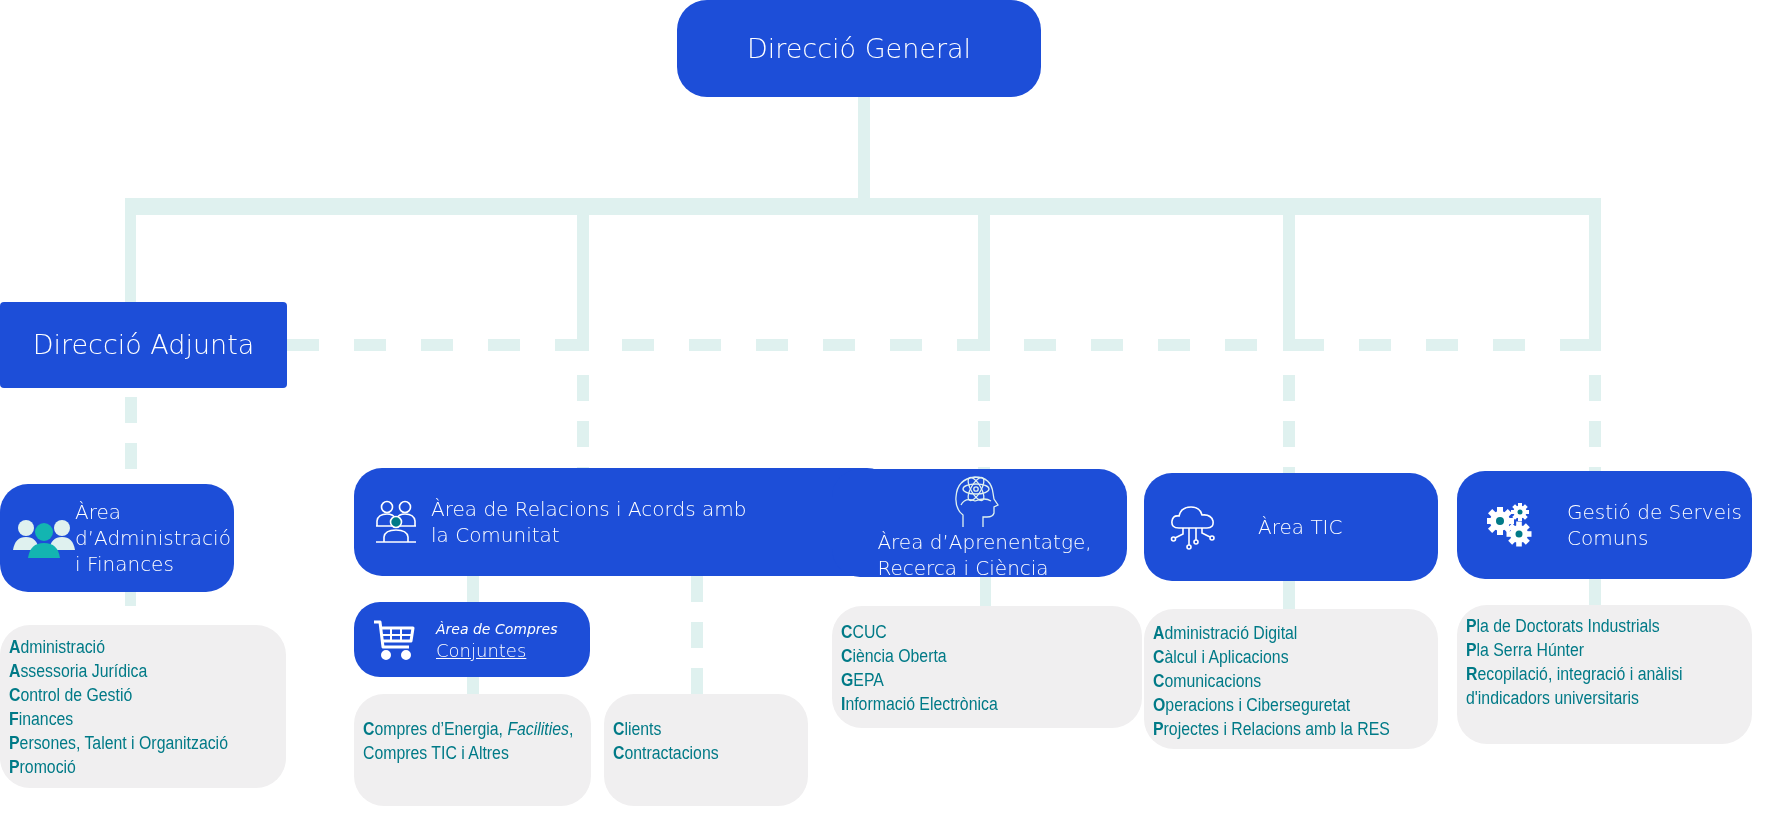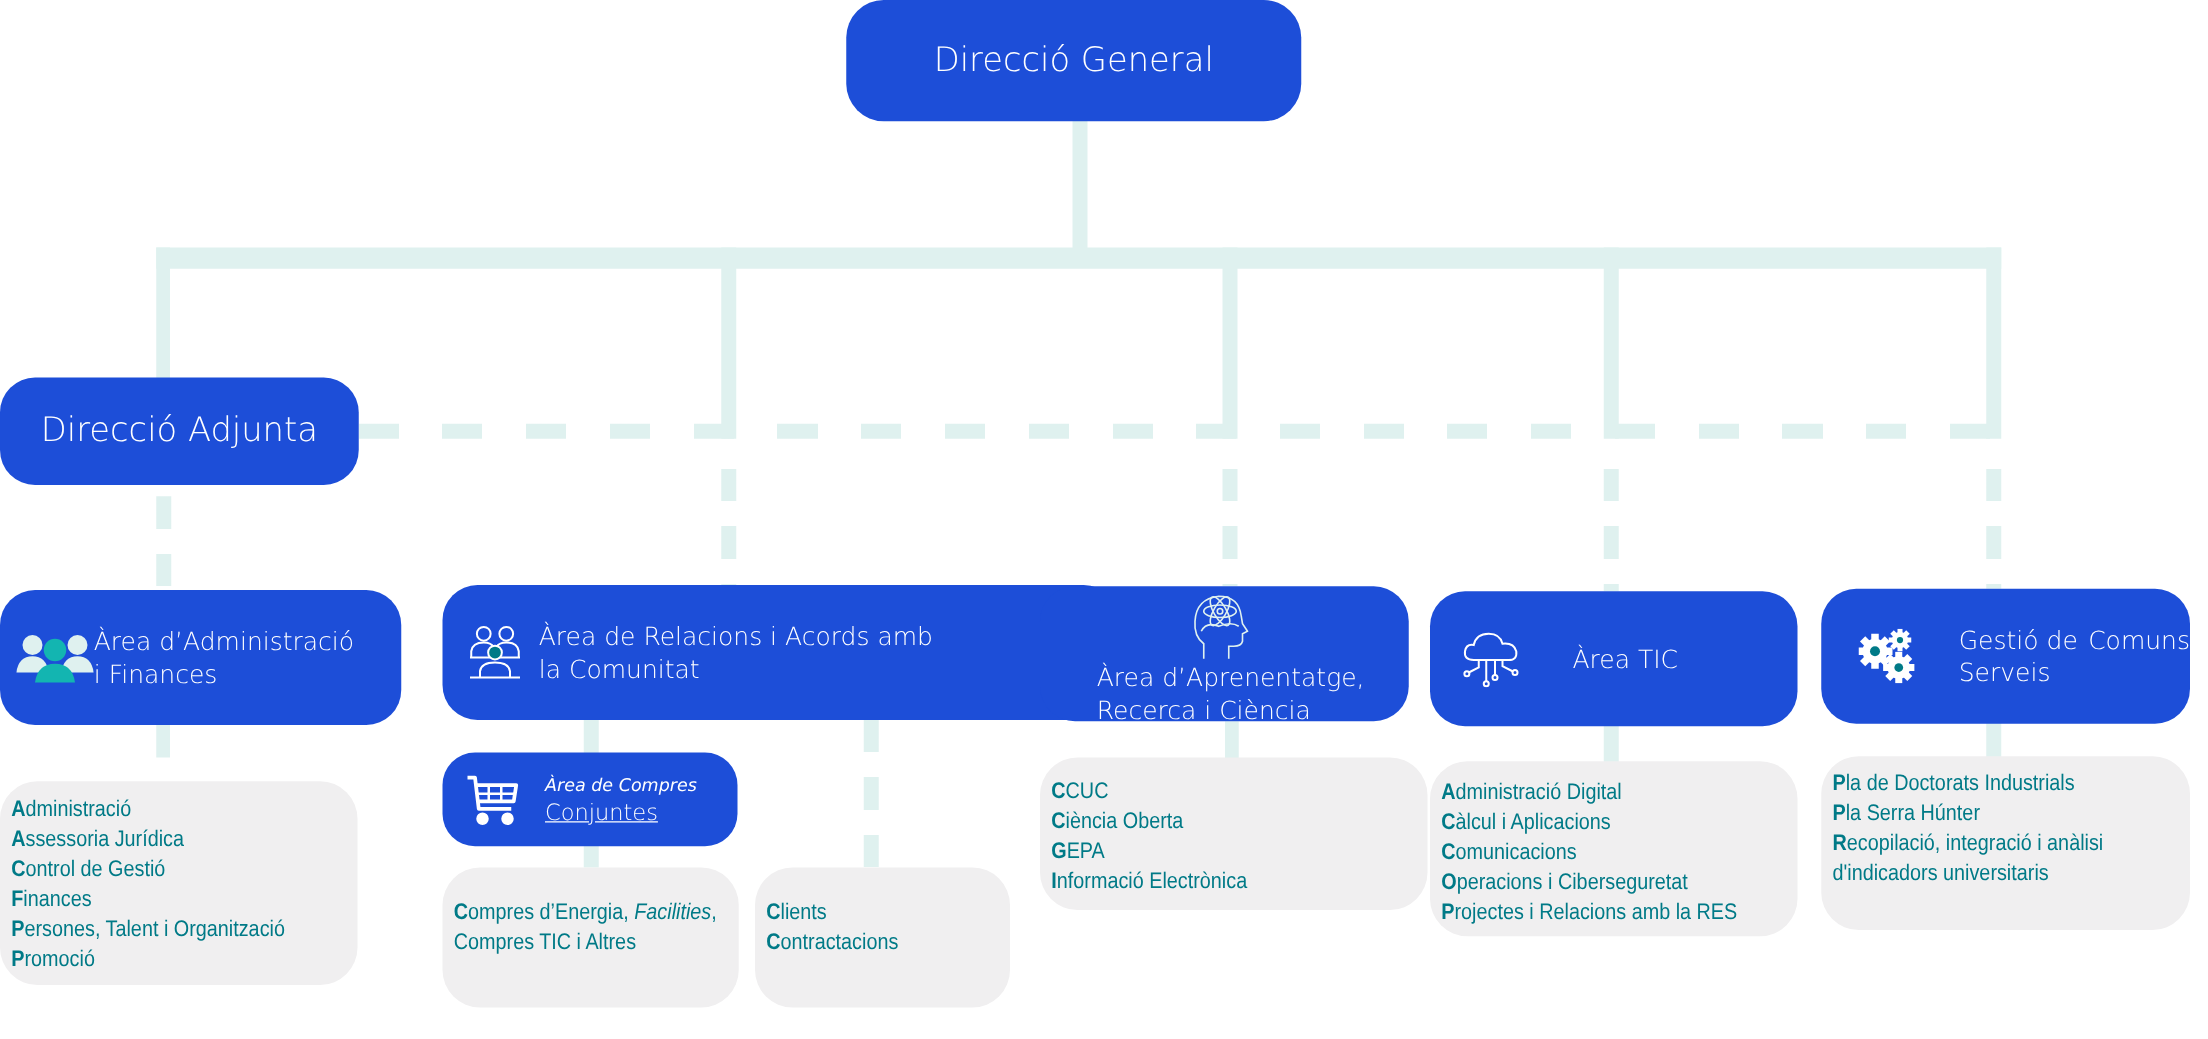--- a/index.html
+++ b/index.html
@@ -39,25 +39,25 @@
 <div class="conn" style="left:125px;top:576px;width:11px;height:30px;"></div>
 <div class="conn" style="left:467px;top:576px;width:12px;height:118px;"></div>
 <div class="conn" style="left:980px;top:577px;width:11px;height:30px;"></div>
 <div class="conn" style="left:1283px;top:580px;width:12px;height:30px;"></div>
 <div class="conn" style="left:1589px;top:578px;width:12px;height:28px;"></div>
 
 <div class="box big" style="left:677px;top:0;width:364px;height:97px;border-radius:0 0 30px 30px;border-top-left-radius:30px;border-top-right-radius:30px;">
   <span class="label">Direcció General</span>
 </div>
 
-<div class="box big" style="left:0;top:302px;width:287px;height:86px;border-radius:28px;">
+<div class="box big" style="left:0;top:302px;width:287px;height:86px;border-radius:4px;">
   <span class="label">Direcció Adjunta</span>
 </div>
 
-<div class="box" style="left:0;top:472px;width:321px;height:108px;padding-left:13px;">
+<div class="box" style="left:0;top:484px;width:234px;height:108px;padding-left:13px;">
   <span class="icon" style="width:62px;height:44px;">
     <svg width="62" height="44" viewBox="0 0 62 44">
       <circle cx="13" cy="12" r="8" fill="#dff1ef"></circle>
       <path d="M0 34 Q2 21 13 21 Q24 21 26 34 Z" fill="#dff1ef"></path>
       <circle cx="49" cy="12" r="8" fill="#dff1ef"></circle>
       <path d="M36 34 Q38 21 49 21 Q60 21 62 34 Z" fill="#dff1ef"></path>
       <circle cx="31" cy="16" r="9" fill="#13b5b1"></circle>
       <path d="M15 42 Q17 27 31 27 Q45 27 47 42 Z" fill="#13b5b1"></path>
     </svg>
   </span>
@@ -192,21 +192,21 @@
           <circle r="9"></circle>
           <rect x="-2.8" y="-12.5" width="5.6" height="25"></rect>
           <rect x="-12.5" y="-2.8" width="25" height="5.6"></rect>
           <rect x="-2.8" y="-12.5" width="5.6" height="25" transform="rotate(45)"></rect>
           <rect x="-2.8" y="-12.5" width="5.6" height="25" transform="rotate(-45)"></rect>
           <circle r="3.5" fill="#007a87"></circle>
         </g>
       </g>
     </svg>
   </span>
-  <span style="display:flex;flex-direction:row;">
+  <span style="display:flex;flex-direction:column;">
     <span class="label">Gestió de Serveis</span>
     <span class="label">Comuns</span>
   </span>
 </div>
 <div class="list" style="left:1457px;top:605px;width:295px;height:139px;padding-top:9px;">
   <div class="item"><b>P</b><span>la de Doctorats Industrials</span></div>
   <div class="item"><b>P</b><span>la Serra Húnter</span></div>
   <div class="item"><b>R</b><span>ecopilació, integració i anàlisi</span></div>
   <div class="item"><b></b><span>d'indicadors universitaris</span></div>
 </div>

